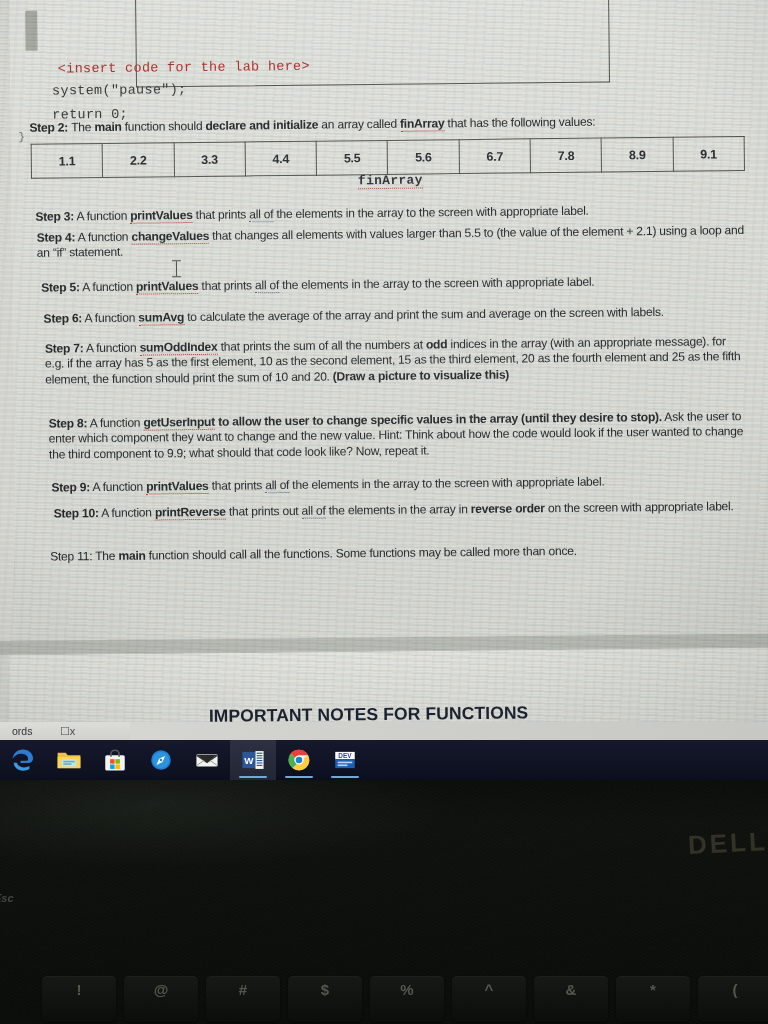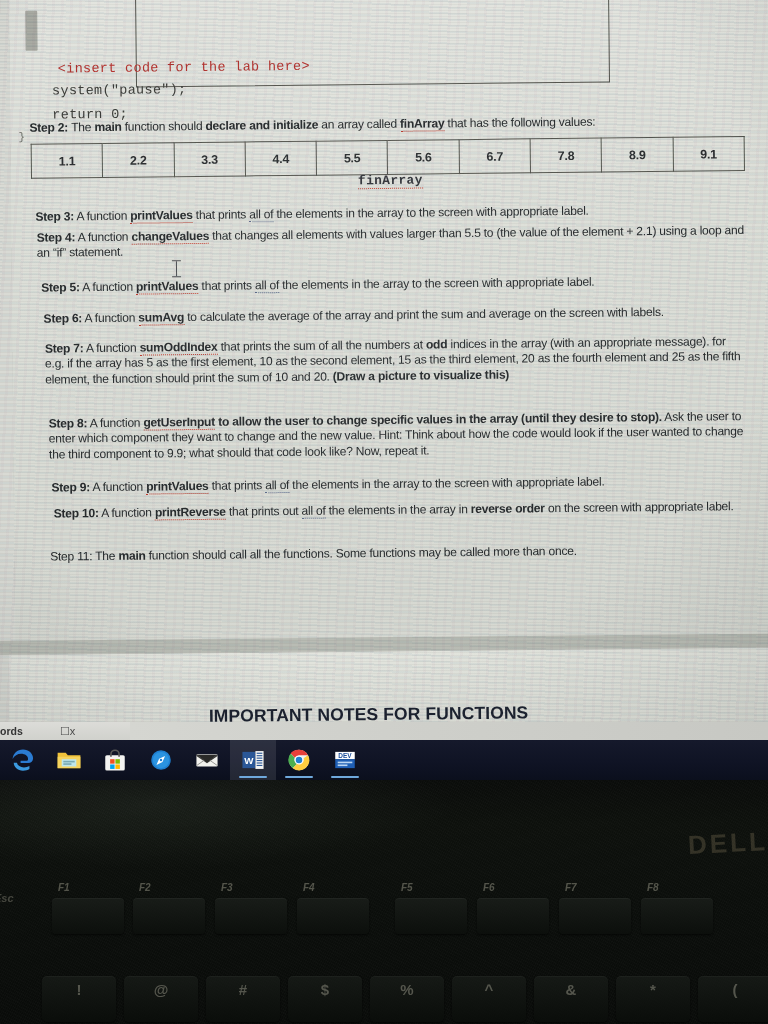--- a/index.html
+++ b/index.html
@@ -250,24 +250,24 @@
     left: 0;
     top: 722px;
     width: 768px;
     height: 20px;
     background: linear-gradient(180deg, #dcdcd8 0%, #cfd0cb 100%);
     z-index: 50;
     overflow: hidden;
   }
   .status-words {
     position: absolute;
-    left: 0px; top: 3px;
+    left: 12px; top: 3px;
     font-size: 10.5px;
     color: #333;
-    font-weight: 700;
+    font-weight: 400;
   }
   .status-lang {
     position: absolute;
     left: 60px; top: 3px;
     font-size: 11px;
     color: #4a4a4a;
   }
   .status-right-fade {
     position: absolute;
     left: 130px; top: 0;
@@ -569,46 +569,20 @@
     </div>
   </div>
 
   <div class="bezel">
     <div class="grain"></div>
 
     <div class="dell-logo">DELL</div>
 
     <div class="esckey">Esc</div>
 
-    <div class="fkeys">
-      <div class="fkey" style="left:52px;">
-          <span>F1</span>
-        </div>
-      <div class="fkey" style="left:133px;">
-          <span>F2</span>
-        </div>
-      <div class="fkey" style="left:215px;">
-          <span>F3</span>
-        </div>
-      <div class="fkey" style="left:297px;">
-          <span>F4</span>
-        </div>
-      <div class="fkey" style="left:395px;">
-          <span>F5</span>
-        </div>
-      <div class="fkey" style="left:477px;">
-          <span>F6</span>
-        </div>
-      <div class="fkey" style="left:559px;">
-          <span>F7</span>
-        </div>
-      <div class="fkey" style="left:641px;">
-          <span>F8</span>
-        </div>
-    </div>
 
     <div class="numrow">
       <div class="numkey" style="left:42px;">
           <span>!</span>
         </div>
       <div class="numkey" style="left:124px;">
           <span>@</span>
         </div>
       <div class="numkey" style="left:206px;">
           <span>#</span>

